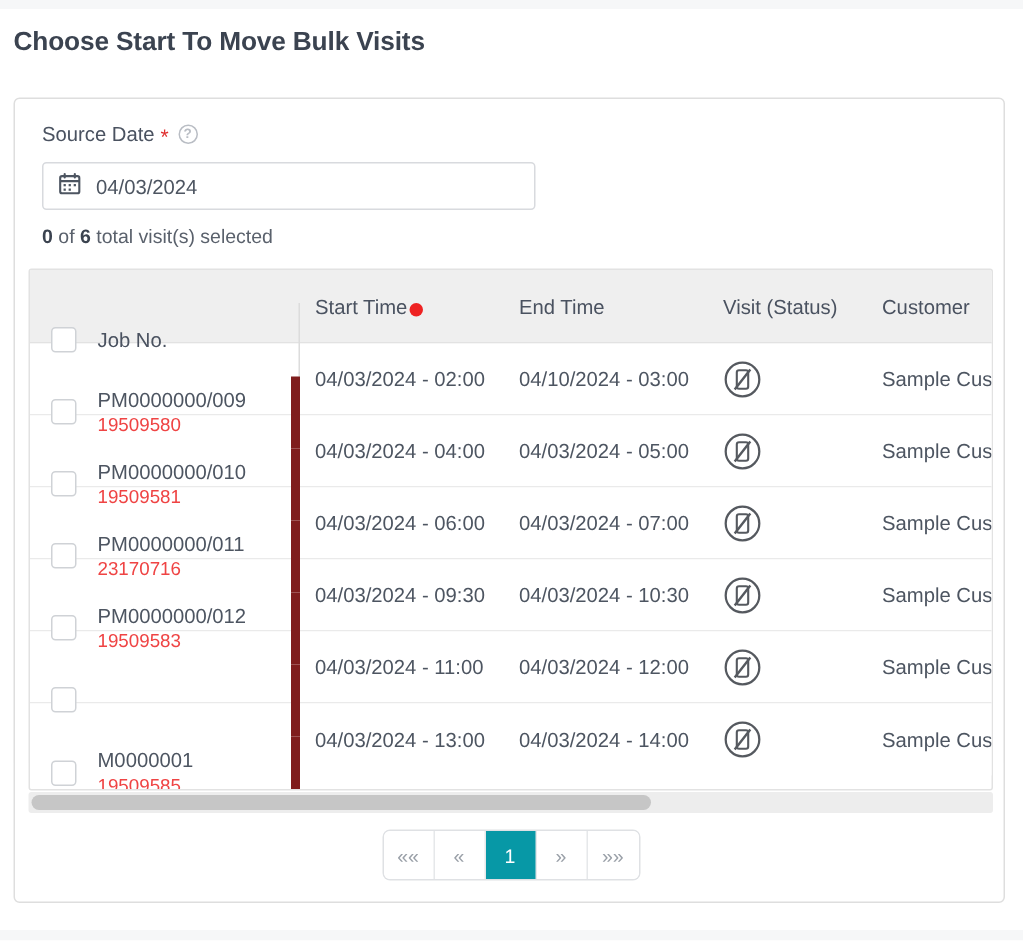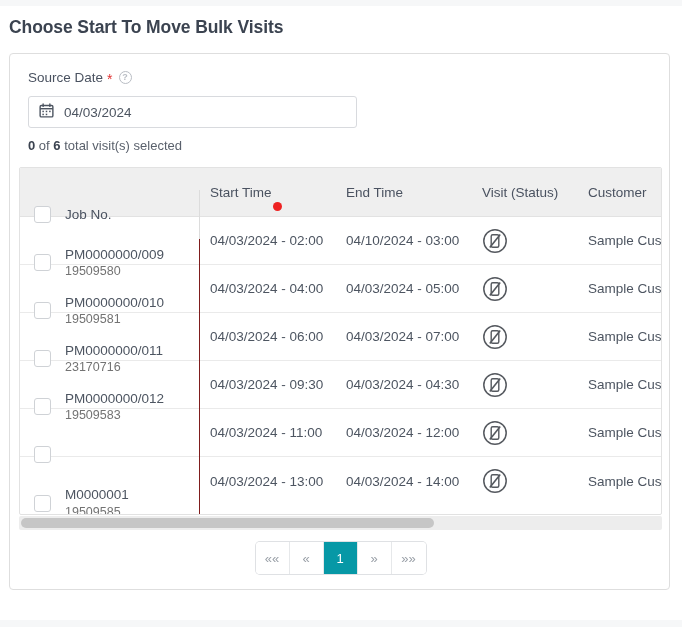--- a/index.html
+++ b/index.html
@@ -33,21 +33,21 @@
     font-size: 17.5px;
     font-weight: bold;
     color: #3b4350;
     letter-spacing: -0.1px;
     white-space: nowrap;
   }
 
   
   .card {
     position: absolute;
-    top: 53px;
+    top: 65px;
     left: 9px;
     width: 661px;
     height: 537px;
     background: #ffffff;
     border: 1px solid #dedede;
     border-radius: 4px;
   }
 
   
   .field-label {
@@ -169,25 +169,25 @@
   }
 
   .trow {
     height: 48px;
     display: flex;
     align-items: center;
     border-bottom: 1px solid #eaeaea;
     background: #ffffff;
   }
   .trow:last-child { border-bottom: none; }
-  .trow .col-job { border-right: 1px solid #7f1d1d; height: 48px; }
+  .trow .col-job { border-right: 6px solid #7f1d1d; height: 48px; }
 
   .job-cell { display: flex; flex-direction: column; justify-content: center; line-height: 1.28; }
   .job-no   { font-size: 13.5px; color: #4d5561; white-space: nowrap; }
-  .job-id   { font-size: 12.5px; color: #737373; white-space: nowrap; }
+  .job-id   { font-size: 12.5px; color: #ef4444; white-space: nowrap; }
 
   .time-cell { font-size: 13.5px; color: #4d5561; white-space: nowrap; }
   .cust-cell { font-size: 13.5px; color: #4d5561; white-space: nowrap; }
 
   .status-icon { display: block; }
 
   
   .hscroll {
     position: absolute;
     top: 462px;
@@ -380,21 +380,21 @@
     </div>
           <div class="trow">
       <div class="col-job">
         <span class="chk"></span>
         <span class="job-cell">
           <span class="job-no">PM0000000/012</span>
           <span class="job-id">19509583</span>
         </span>
       </div>
       <div class="col-start time-cell">04/03/2024 - 09:30</div>
-      <div class="col-end time-cell">04/03/2024 - 04:30</div>
+      <div class="col-end time-cell">04/03/2024 - 10:30</div>
       <div class="col-visit">
         <span>
     <svg class="status-icon" width="26" height="26" viewBox="0 0 26 26" xmlns="http://www.w3.org/2000/svg">
       <circle cx="13" cy="13" r="11.2" fill="none" stroke="#55595f" stroke-width="1.5"></circle>
       <rect x="9.2" y="6.8" width="7.6" height="12.4" rx="1.5" fill="none" stroke="#55595f" stroke-width="1.4"></rect>
       <line x1="7.8" y1="19.6" x2="18.2" y2="6.4" stroke="#55595f" stroke-width="1.6"></line>
     </svg></span>
       </div>
       <div class="col-cust cust-cell">Sample Customer</div>
     </div>

